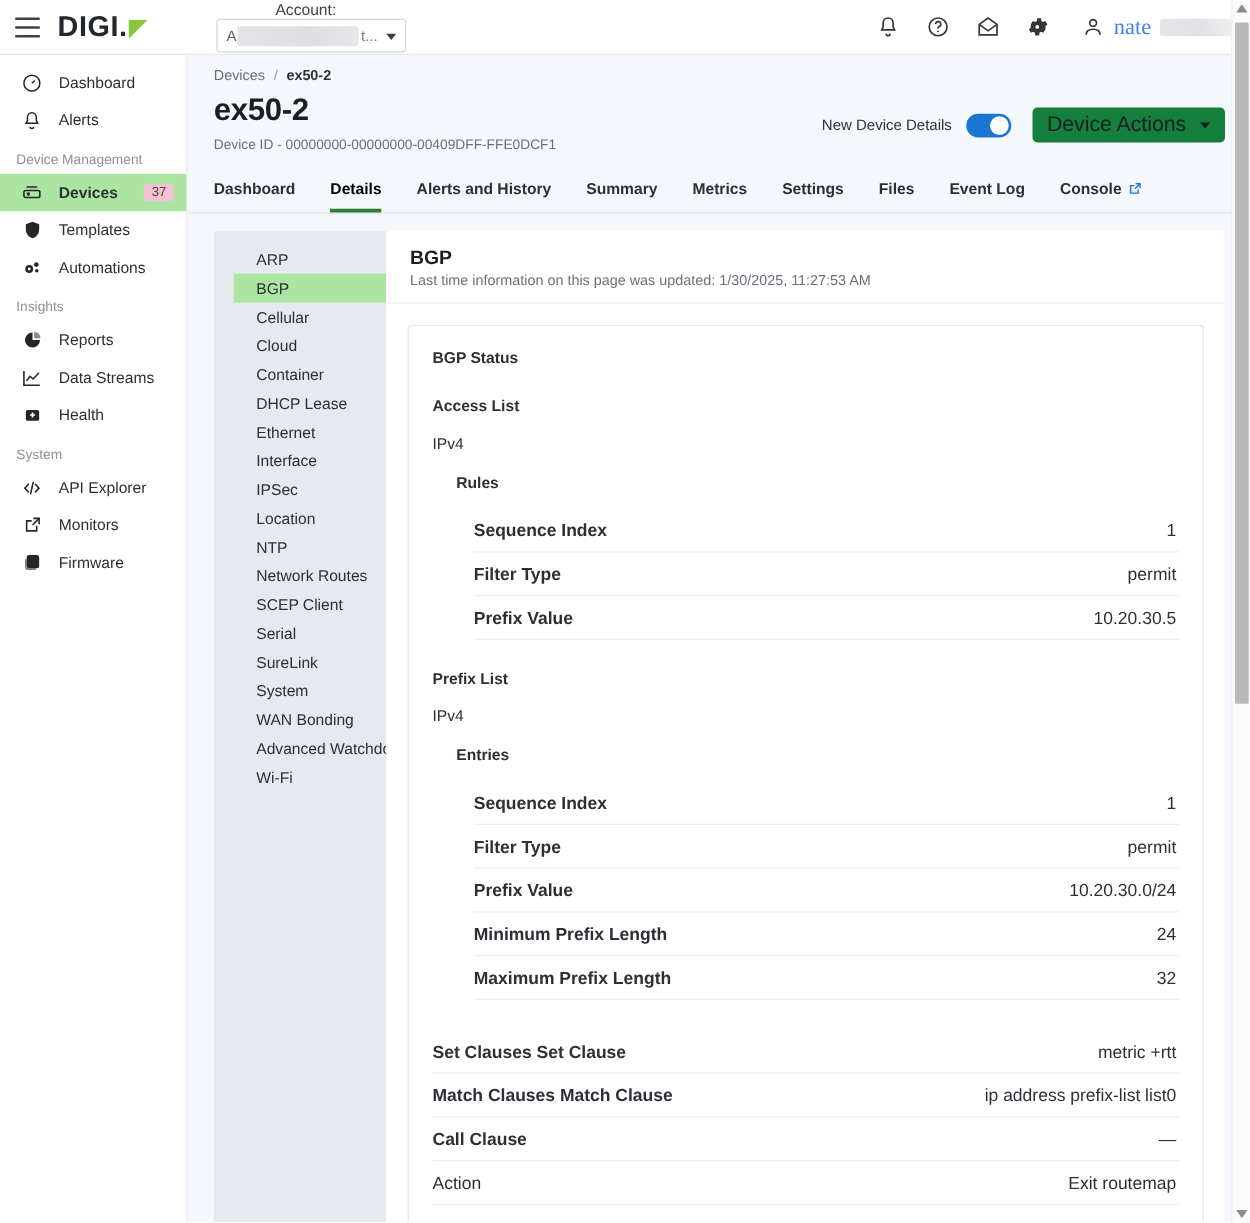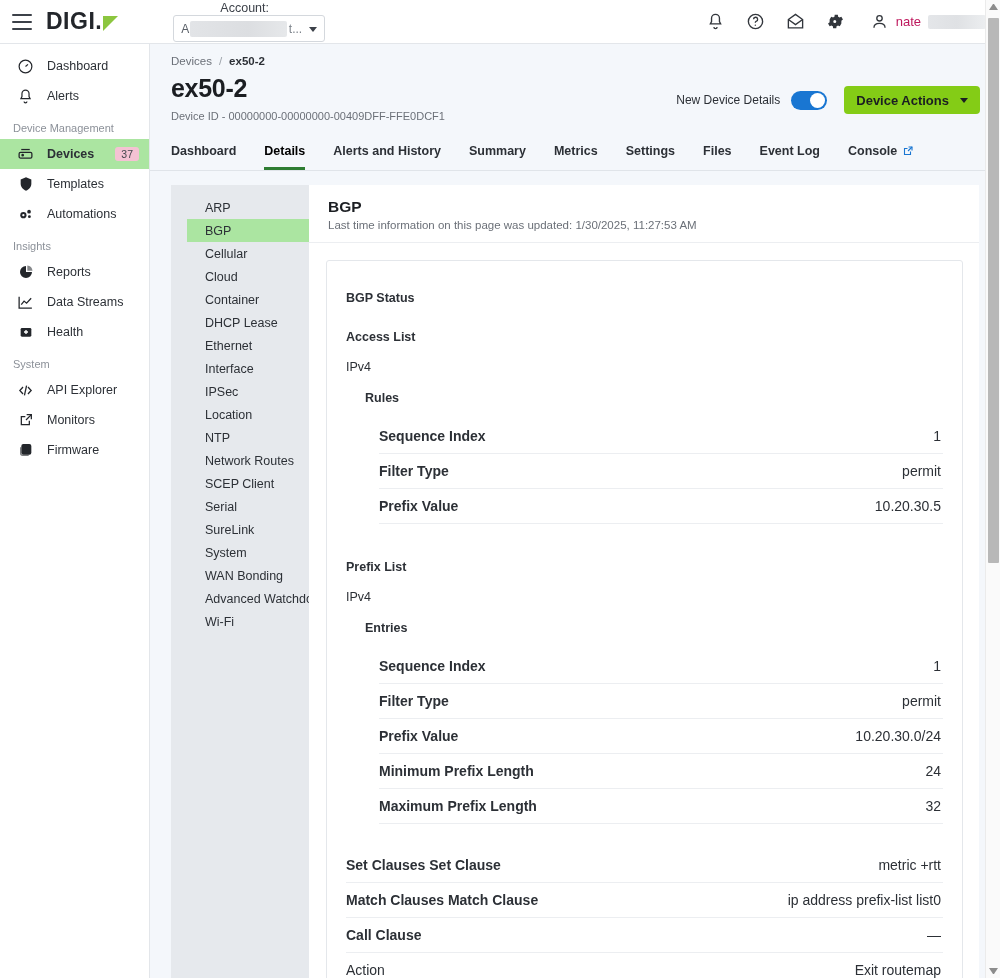--- a/index.html
+++ b/index.html
@@ -35,21 +35,21 @@
   .acct-redact {
     position: absolute; left: 16px; top: 5px; width: 97px; height: 16px;
     background: linear-gradient(90deg,#e2e4e7,#dcdee1 60%,#e6e8ea);
     border-radius: 2px;
   }
   .acct-tail { position: absolute; right: 22px; color: #7d838b; font-size: 12px; }
   .caret-dn { width: 0; height: 0; border-left: 4.5px solid transparent; border-right: 4.5px solid transparent; border-top: 5.5px solid #3c4149; position: absolute; right: 7px; top: 11px; }
   .topbar-right { margin-left: auto; display: flex; align-items: center; gap: 21px; }
   .ticon { width: 19px; height: 19px; display: block; color: #32363c; cursor: pointer; }
   .user-chip { display: flex; align-items: center; gap: 7px; margin-left: 4px; position: relative; }
-  .user-name { font-size: 13px; color: #be185d; }
+  .user-name { font-size: 18px; color: #3b82f6; font-family: Liberation Serif, serif; }
   .user-redact { width: 58px; height: 14px; background: linear-gradient(90deg,#e4e6e9,#dfe1e4,#eceef0); border-radius: 2px; }
 
   
   .body { flex: 1; display: flex; min-height: 0; }
 
   
   .sidebar {
     width: 150px; min-width: 150px; background: #ffffff;
     border-right: 1px solid #e3e6ea; padding-top: 7px;
   }
@@ -73,22 +73,22 @@
   .crumb .cur { color: #2c3036; font-weight: bold; }
   .title-row { display: flex; align-items: flex-start; margin-top: 7px; }
   .page-title { font-size: 25px; font-weight: bold; color: #1b1e22; letter-spacing: -0.3px; }
   .dev-id { font-size: 11px; color: #6b7078; margin-top: 7px; }
   .head-actions { margin-left: auto; display: flex; align-items: center; gap: 17px; padding-top: 12px; }
   .toggle-label { font-size: 12px; color: #2c3036; }
   .toggle-wrap { display: flex; align-items: center; gap: 11px; }
   .switch { width: 36px; height: 19px; border-radius: 10px; background: #1976d2; position: relative; cursor: pointer; }
   .switch i { position: absolute; width: 15px; height: 15px; border-radius: 50%; background: #fff; top: 2px; right: 2px; }
   .btn-actions {
-    background: #84cc16; border: none; border-radius: 4px; height: 28px;
-    padding: 0 12px; font-size: 13px; font-weight: bold; color: #1b1e22;
+    background: #15803d; border: none; border-radius: 4px; height: 28px;
+    padding: 0 12px; font-size: 17px; font-weight: normal; color: #1b1e22;
     display: flex; align-items: center; gap: 11px; cursor: pointer;
     font-family: "Liberation Sans", sans-serif;
   }
   .btn-actions .caret { width: 0; height: 0; border-left: 4px solid transparent; border-right: 4px solid transparent; border-top: 5px solid #1b1e22; }
 
   
   .tabs { display: flex; gap: 0; padding: 0 21px; margin-top: 18px; border-bottom: 1px solid #e0e4e9; }
   .tab {
     font-size: 12.5px; font-weight: bold; color: #2c3036; padding: 4px 0 9px;
     margin-right: 28px; cursor: pointer; border-bottom: 3px solid transparent;
@@ -107,21 +107,21 @@
   }
   .subnav-item.active { background: #abe5a1; }
   .panel { flex: 1; background: #ffffff; min-width: 0; overflow: hidden; }
   .panel-head { padding: 13px 18px 11px 19px; border-bottom: 1px solid #eceef1; }
   .panel-title { font-size: 15.5px; font-weight: bold; color: #1b1e22; }
   .panel-sub { font-size: 11.5px; color: #6b7078; margin-top: 3px; }
   .card {
     margin: 17px 16px 0 17px; border: 1px solid #e4e7eb; border-radius: 3px;
     background: #fff; padding: 18px 19px 6px 19px;
   }
-  .sec-title { font-size: 12.5px; font-weight: bold; color: #2c3036; margin: 12px 0 25px 0; }
+  .sec-title { font-size: 12.5px; font-weight: bold; color: #2c3036; margin: 0 0 25px 0; }
   .sec-title.tight { margin-bottom: 16px; }
   .lvl1 { font-size: 12.5px; color: #2c3036; margin: 0 0 17px 0; }
   .lvl2 { font-size: 12.5px; font-weight: bold; color: #2c3036; margin: 0 0 14px 19px; }
   .rows { margin-left: 33px; }
   .row {
     display: flex; align-items: center; justify-content: space-between;
     font-size: 14px; padding: 9px 2px 9px 0; border-bottom: 1px solid #eceef1;
   }
   .row .k { color: #2c3036; font-weight: bold; }
   .row .v { color: #2c3036; text-align: right; }

